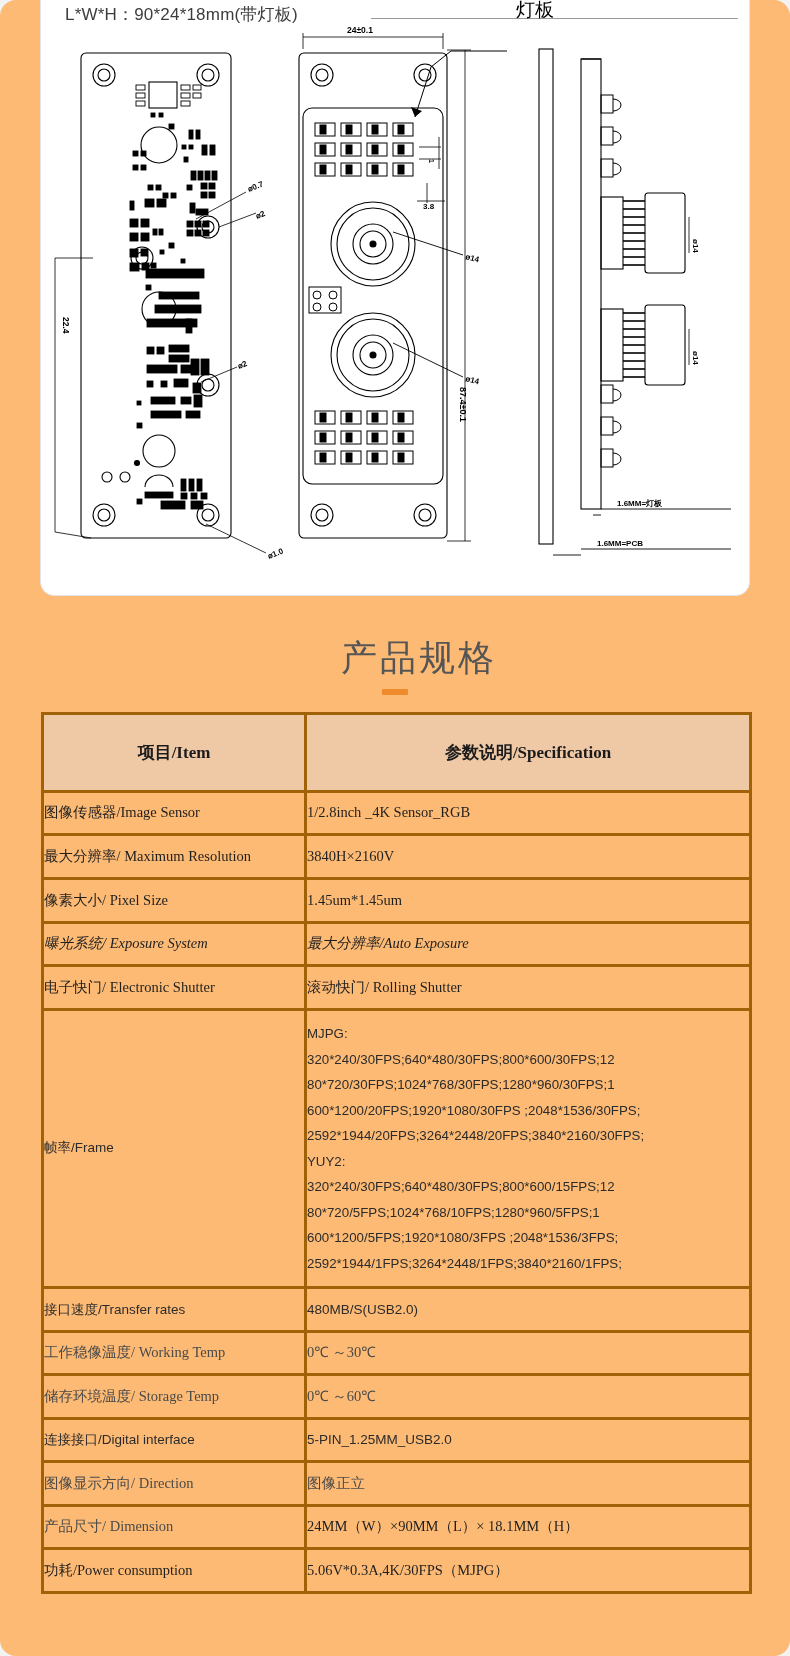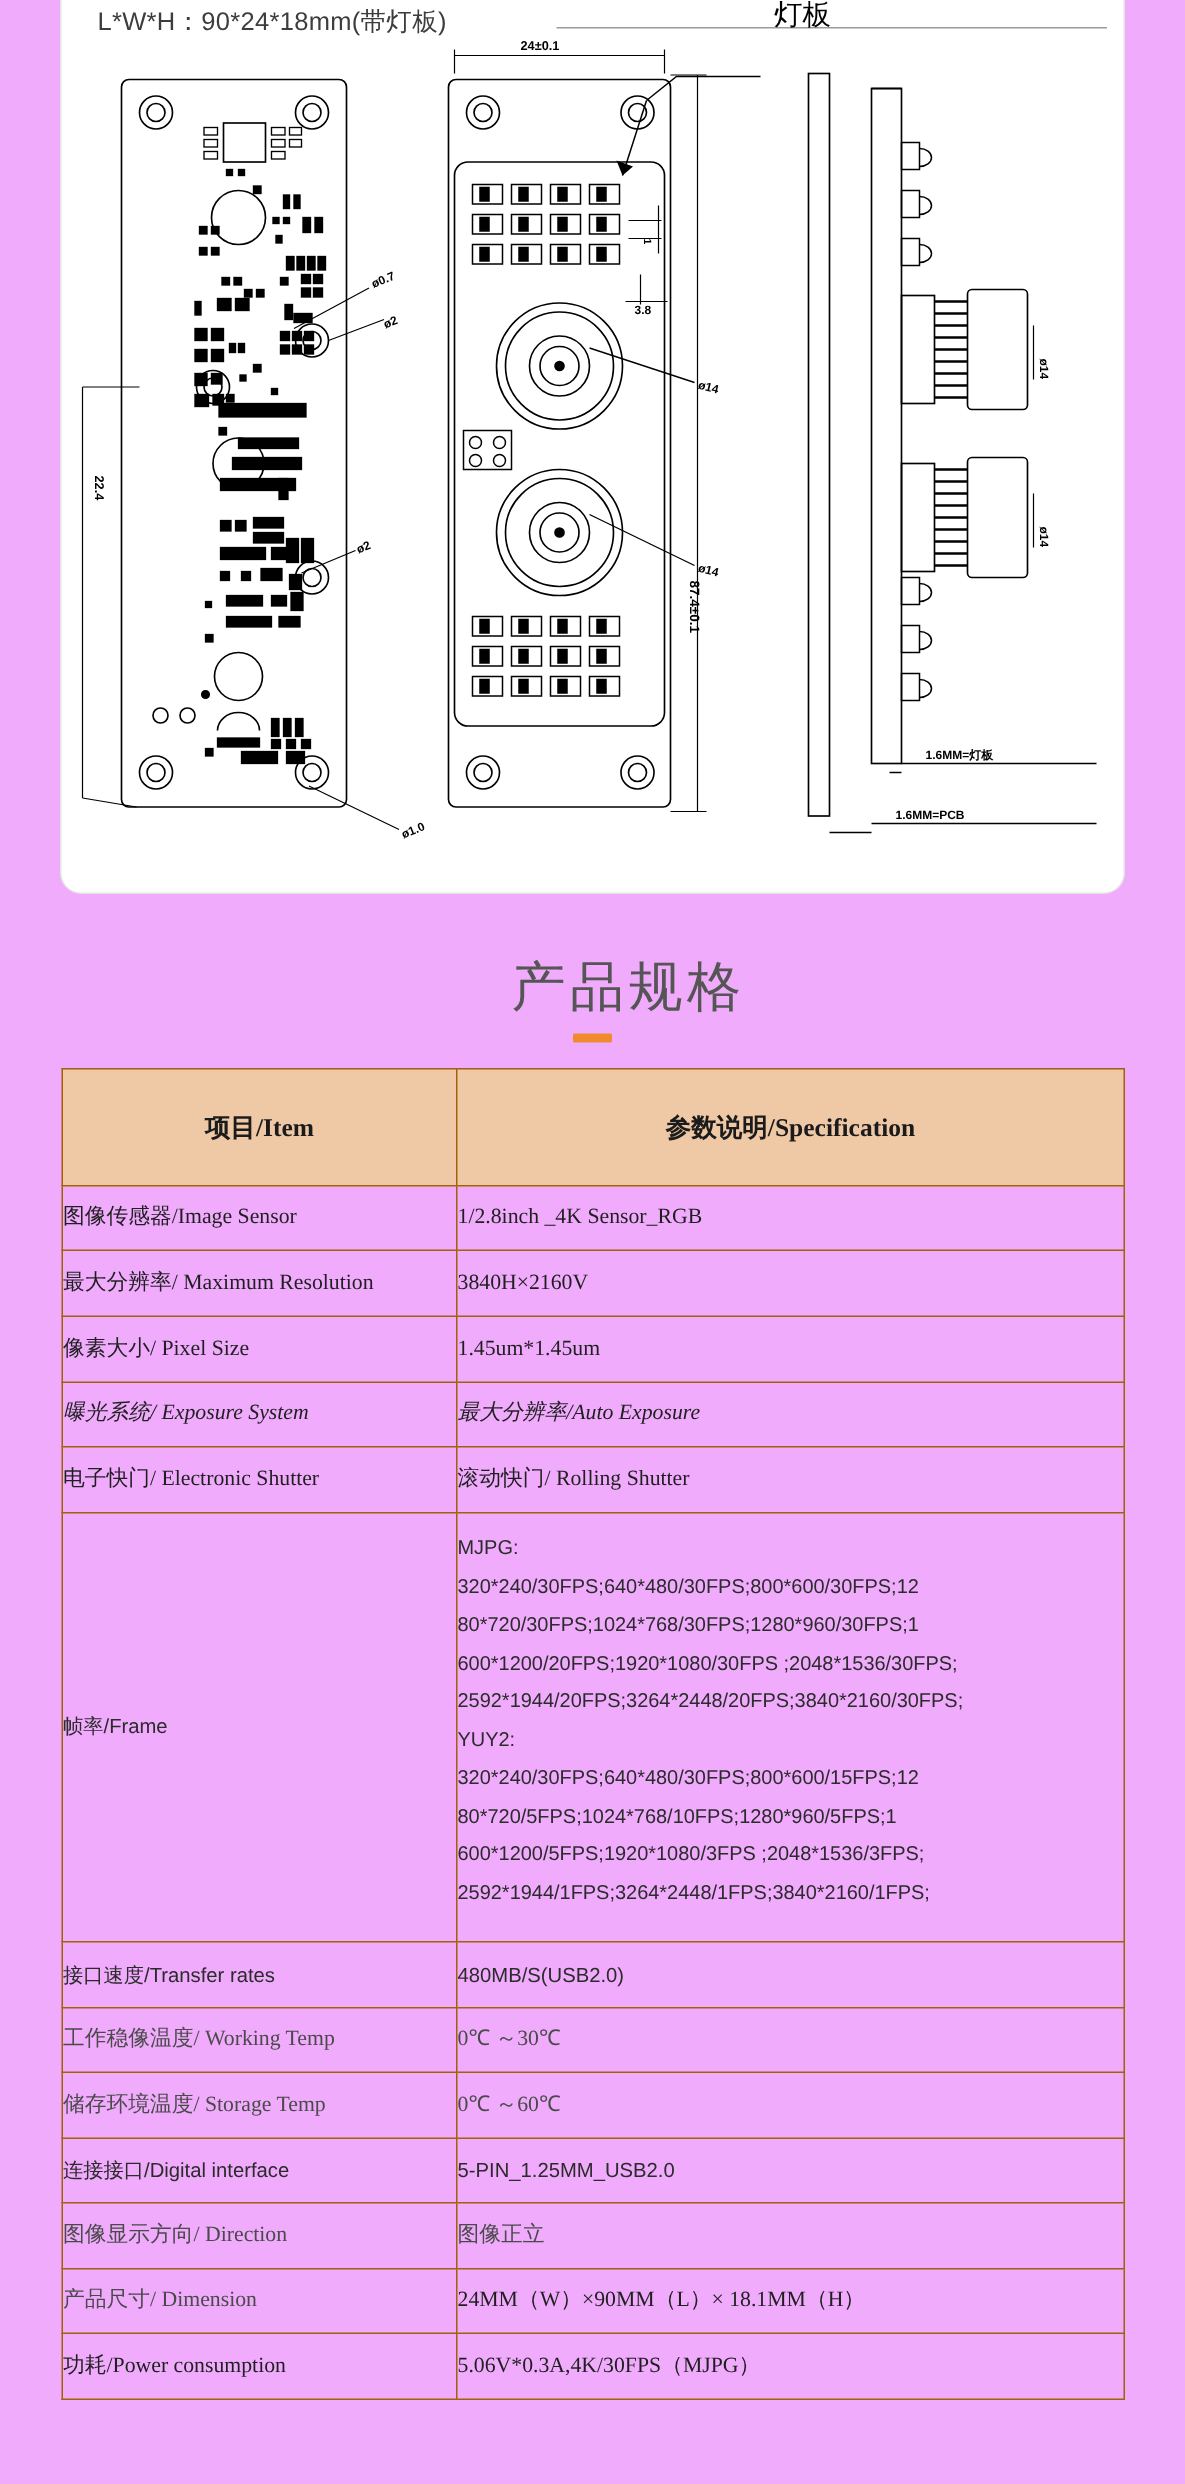--- a/index.html
+++ b/index.html
@@ -5,22 +5,23 @@
   * { box-sizing: border-box; }
   html, body {
     margin: 0; padding: 0;
     background: #f2f2f2;
     font-family: "Liberation Sans", sans-serif;
   }
   #page {
     width: 790px;
     height: 1656px;
     position: relative;
-    background: #f0abfc;
+    background: #fdba74;
     overflow: hidden;
+    border-radius: 16px;
   }
 
   
   .draw-card {
     position: absolute;
     left: 40px;
     top: -14px;
     width: 710px;
     height: 610px;
     background: #ffffff;
@@ -76,21 +77,21 @@
   
   .spec-table {
     position: absolute;
     left: 41px;
     top: 712px;
     width: 708px;
     border-collapse: collapse;
     table-layout: fixed;
   }
   .spec-table td, .spec-table th {
-    border: 1px solid #a16207;
+    border: 3px solid #a16207;
     vertical-align: middle;
     padding: 0;
   }
   .col-item   { width: 263px; }
   .col-spec   { width: 445px; }
 
   .hdr td {
     background: #efc9a6;
     height: 78px;
     text-align: center;
@@ -112,21 +113,21 @@
     font-family: "Liberation Sans", sans-serif;
     font-size: 13.5px;
     color: #2b2b2b;
   }
   .cell.frame-cell {
     line-height: 1.92;
     font-family: "Liberation Sans", sans-serif;
     font-size: 13.3px;
     color: #2b2b2b;
     padding-top: 10px;
-    padding-bottom: 20px;
+    padding-bottom: 10px;
   }
   .cell.frame-label {
     font-family: "Liberation Sans", sans-serif;
     font-size: 13.5px;
     color: #2b2b2b;
   }
   .frame-line { display: block; white-space: pre; }
   tr.r-sensor td { height: 43px; }
   tr.r-res td    { height: 44px; }
   tr.r-pix td    { height: 44px; }

